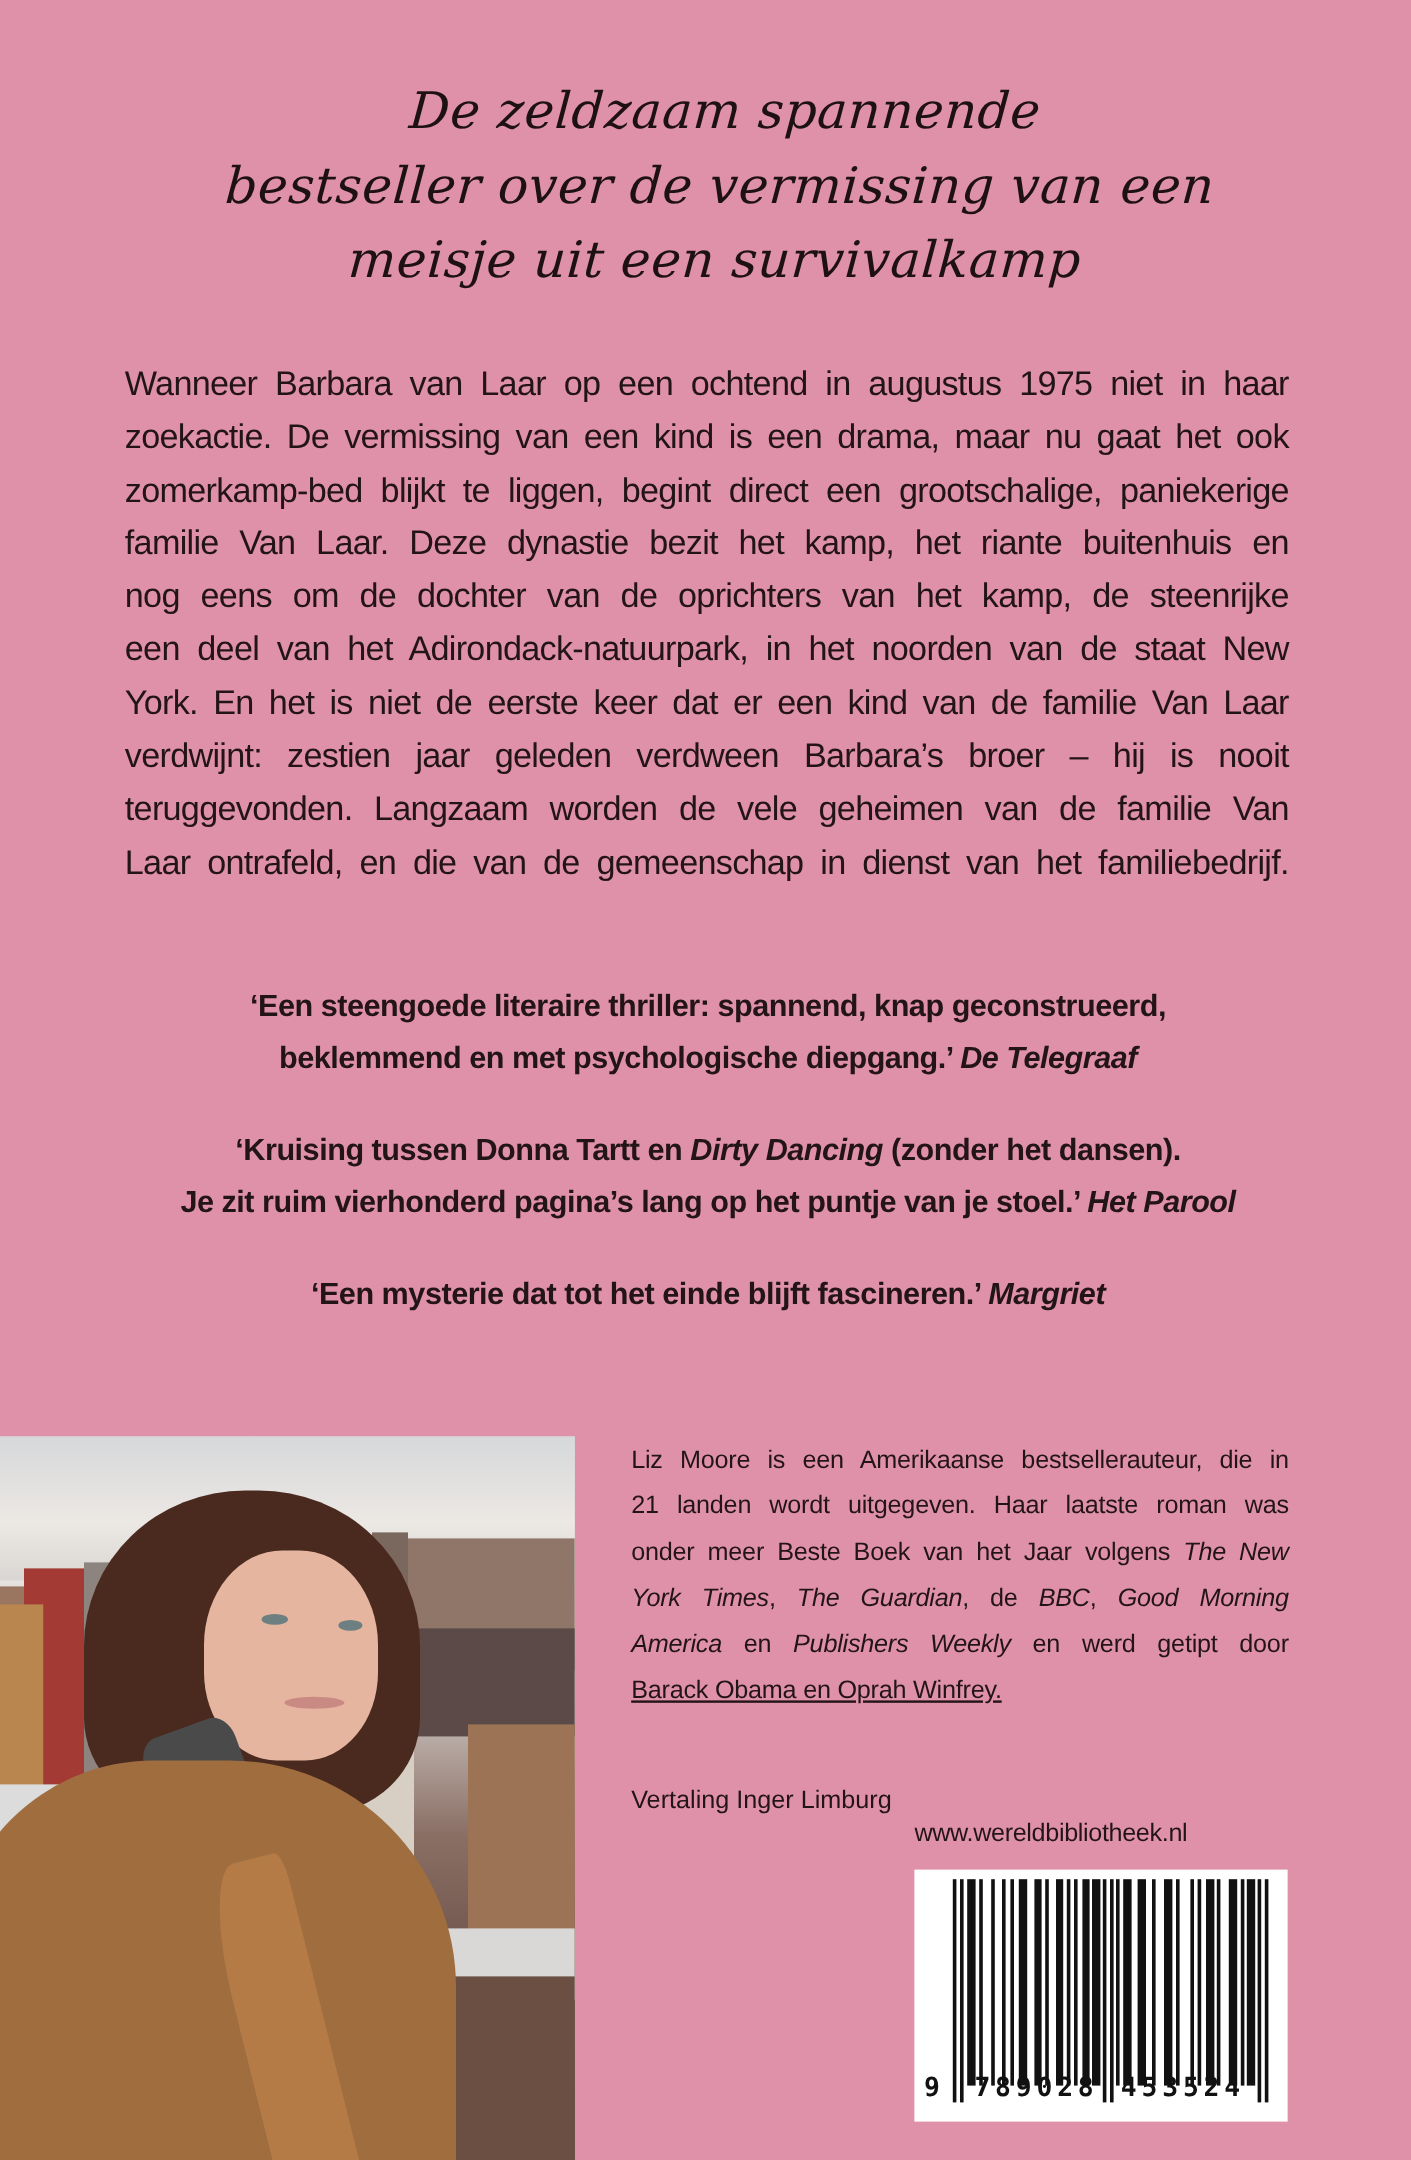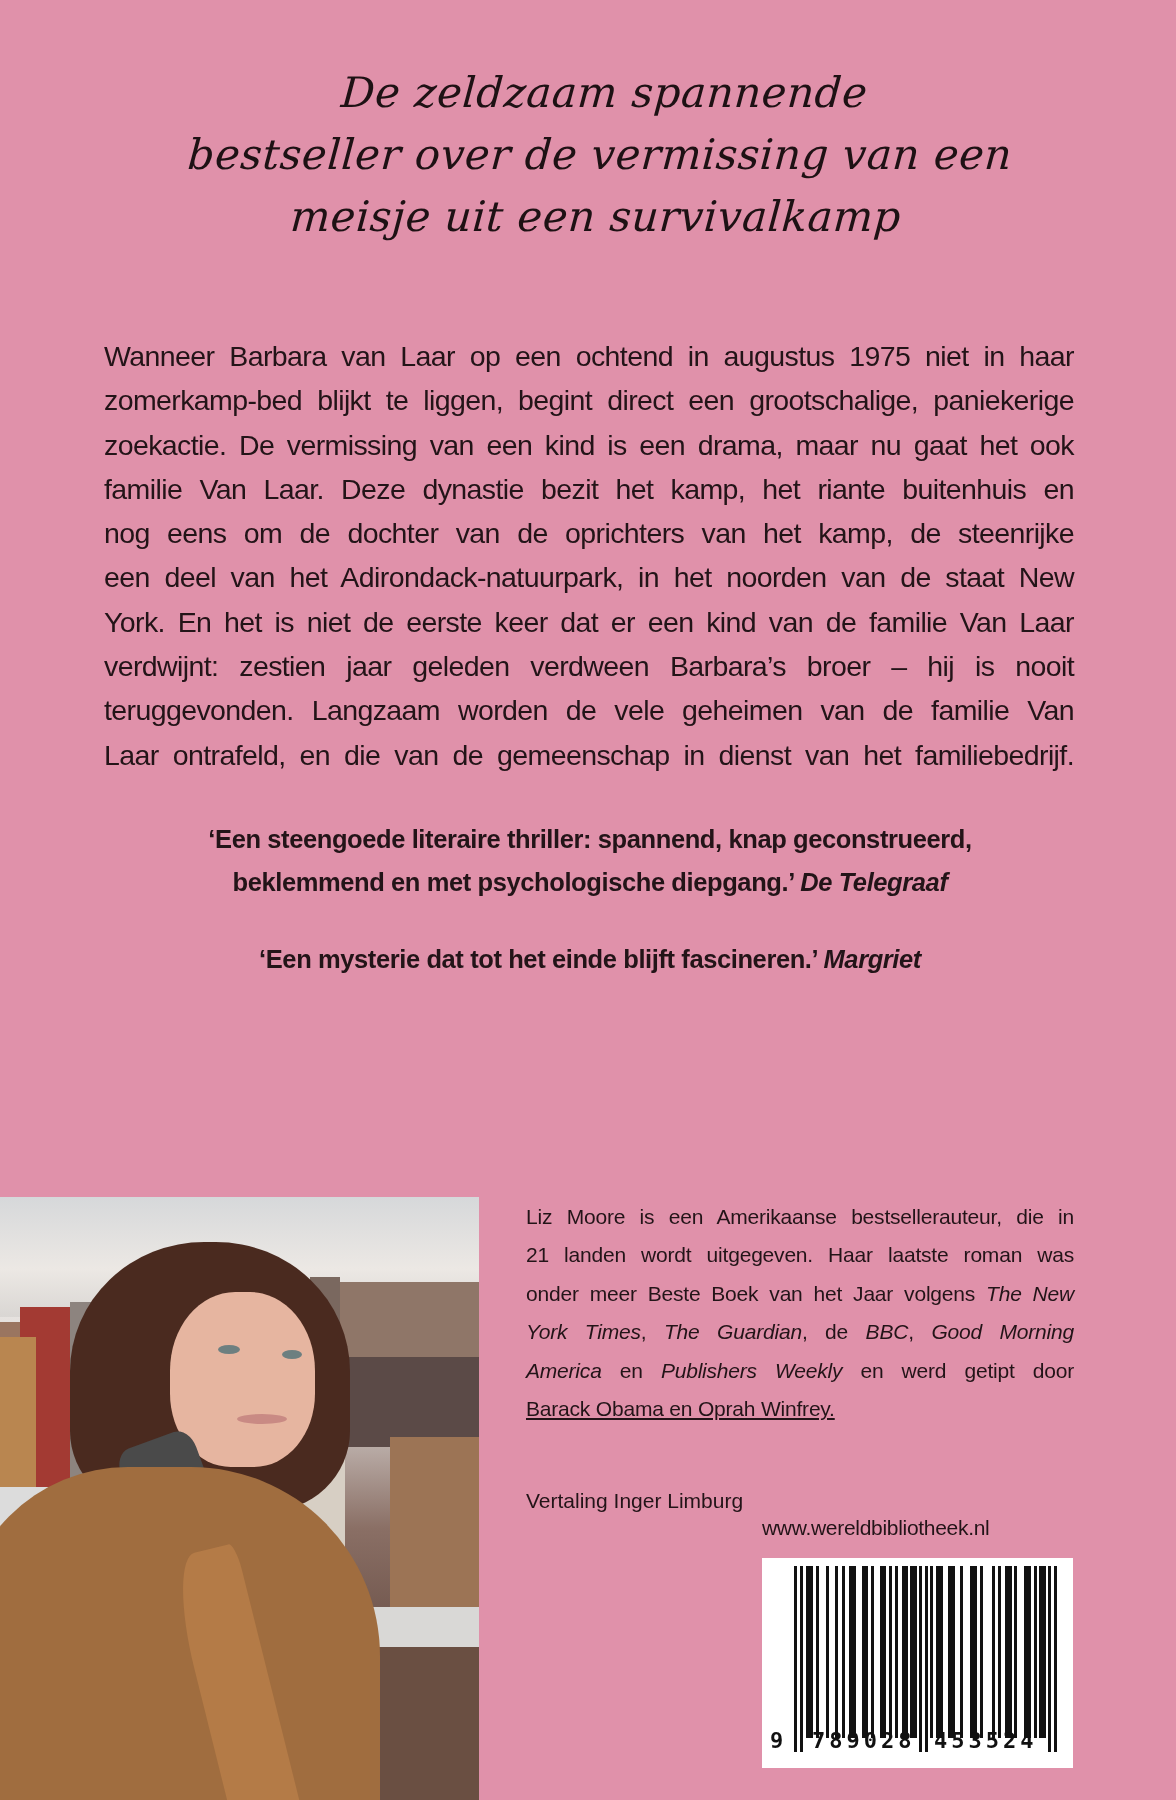--- a/index.html
+++ b/index.html
@@ -19,21 +19,20 @@
     letter-spacing: 0.5px;
     transform: skewX(-4deg);
   }
   .tagline span { display: block; }
   .blurb {
     position: absolute; left: 104px; top: 298px; width: 970px;
     font-size: 28.5px; line-height: 44.3px;
     text-align: justify;
     letter-spacing: -0.6px;
     word-spacing: 0px;
-    margin-top: 36px;
   }
   .blurb span.line { display: block; text-align-last: justify; }
   .blurb span.line.last { text-align-last: justify; }
   .quotes {
     position: absolute; left: 90px; top: 818px; width: 1000px;
     text-align: center;
     font-weight: bold;
     font-size: 25.5px; line-height: 43px;
     letter-spacing: -0.4px;
   }
@@ -80,35 +79,39 @@
 <body>
 
 <div class="tagline">
   <span>De zeldzaam spannende</span>
   <span>bestseller over de vermissing van een</span>
   <span>meisje uit een survivalkamp</span>
 </div>
 
 <div class="blurb">
   <span class="line">Wanneer Barbara van Laar op een ochtend in augustus 1975 niet in haar</span>
+  <span class="line">zoekactie. De vermissing van een kind is een drama, maar nu gaat het ook</span>
   <span class="line">zomerkamp-bed blijkt te liggen, begint direct een grootschalige, paniekerige</span>
-  <span class="line">zoekactie. De vermissing van een kind is een drama, maar nu gaat het ook</span>
   <span class="line">familie Van Laar. Deze dynastie bezit het kamp, het riante buitenhuis en</span>
   <span class="line">nog eens om de dochter van de oprichters van het kamp, de steenrijke</span>
   <span class="line">een deel van het Adirondack-natuurpark, in het noorden van de staat New</span>
   <span class="line">York. En het is niet de eerste keer dat er een kind van de familie Van Laar</span>
   <span class="line">verdwijnt: zestien jaar geleden verdween Barbara’s broer – hij is nooit</span>
   <span class="line">teruggevonden. Langzaam worden de vele geheimen van de familie Van</span>
   <span class="line last">Laar ontrafeld, en die van de gemeenschap in dienst van het familiebedrijf.</span>
 </div>
 
 <div class="quotes">
   <div class="quote">
     <span class="line">‘Een steengoede literaire thriller: spannend, knap geconstrueerd,</span>
     <span class="line"><span>beklemmend en met psychologische diepgang.’ </span><i>De Telegraaf</i></span>
+  </div>
+  <div class="quote">
+    <span class="line"><span>‘Kruising tussen Donna Tartt en </span><i>Dirty Dancing</i><span> (zonder het dansen).</span></span>
+    <span class="line"><span>Je zit ruim vierhonderd pagina’s lang op het puntje van je stoel.’ </span><i>Het Parool</i></span>
   </div>
   <div class="quote">
     <span class="line"><span>‘Een mysterie dat tot het einde blijft fascineren.’ </span><i>Margriet</i></span>
   </div>
 </div>
 
 <div class="photo" title="Portrait of Liz Moore in a camel coat on a rooftop with city buildings behind">
   <div class="sky"></div>
 
   <div class="bldg" style="left:0;top:125px;width:40px;height:180px;background:#9a7560;"></div>

